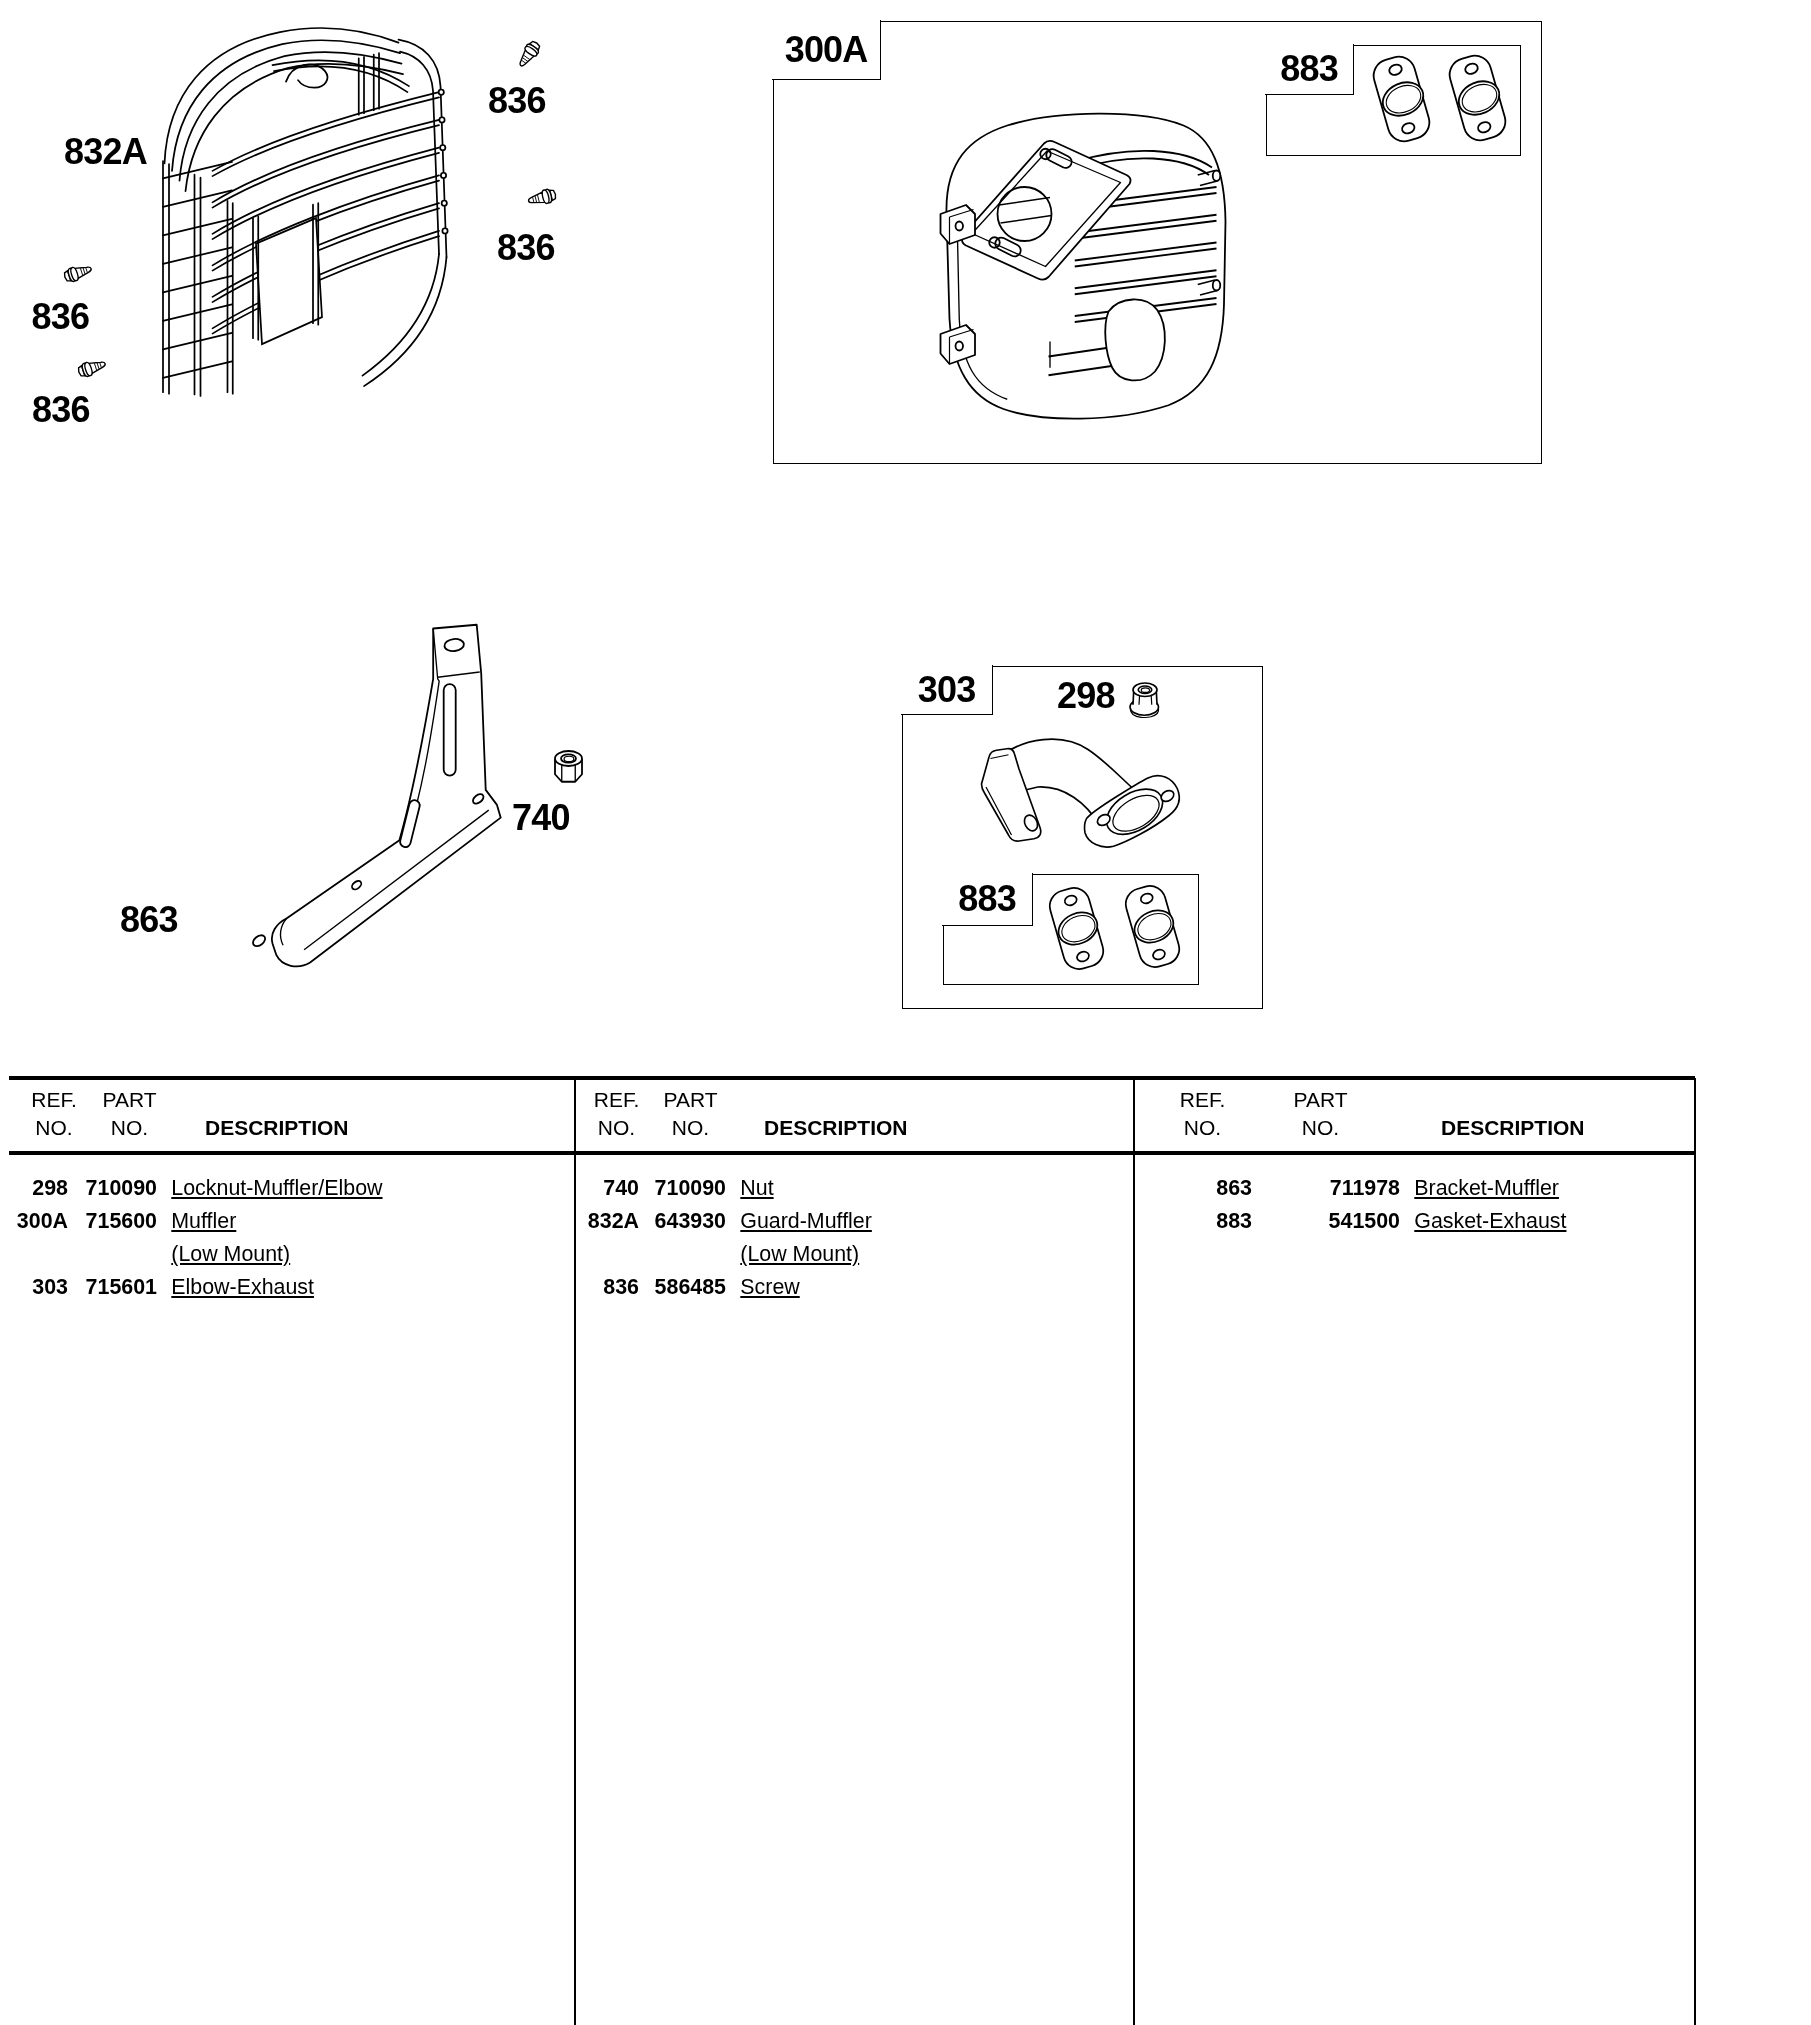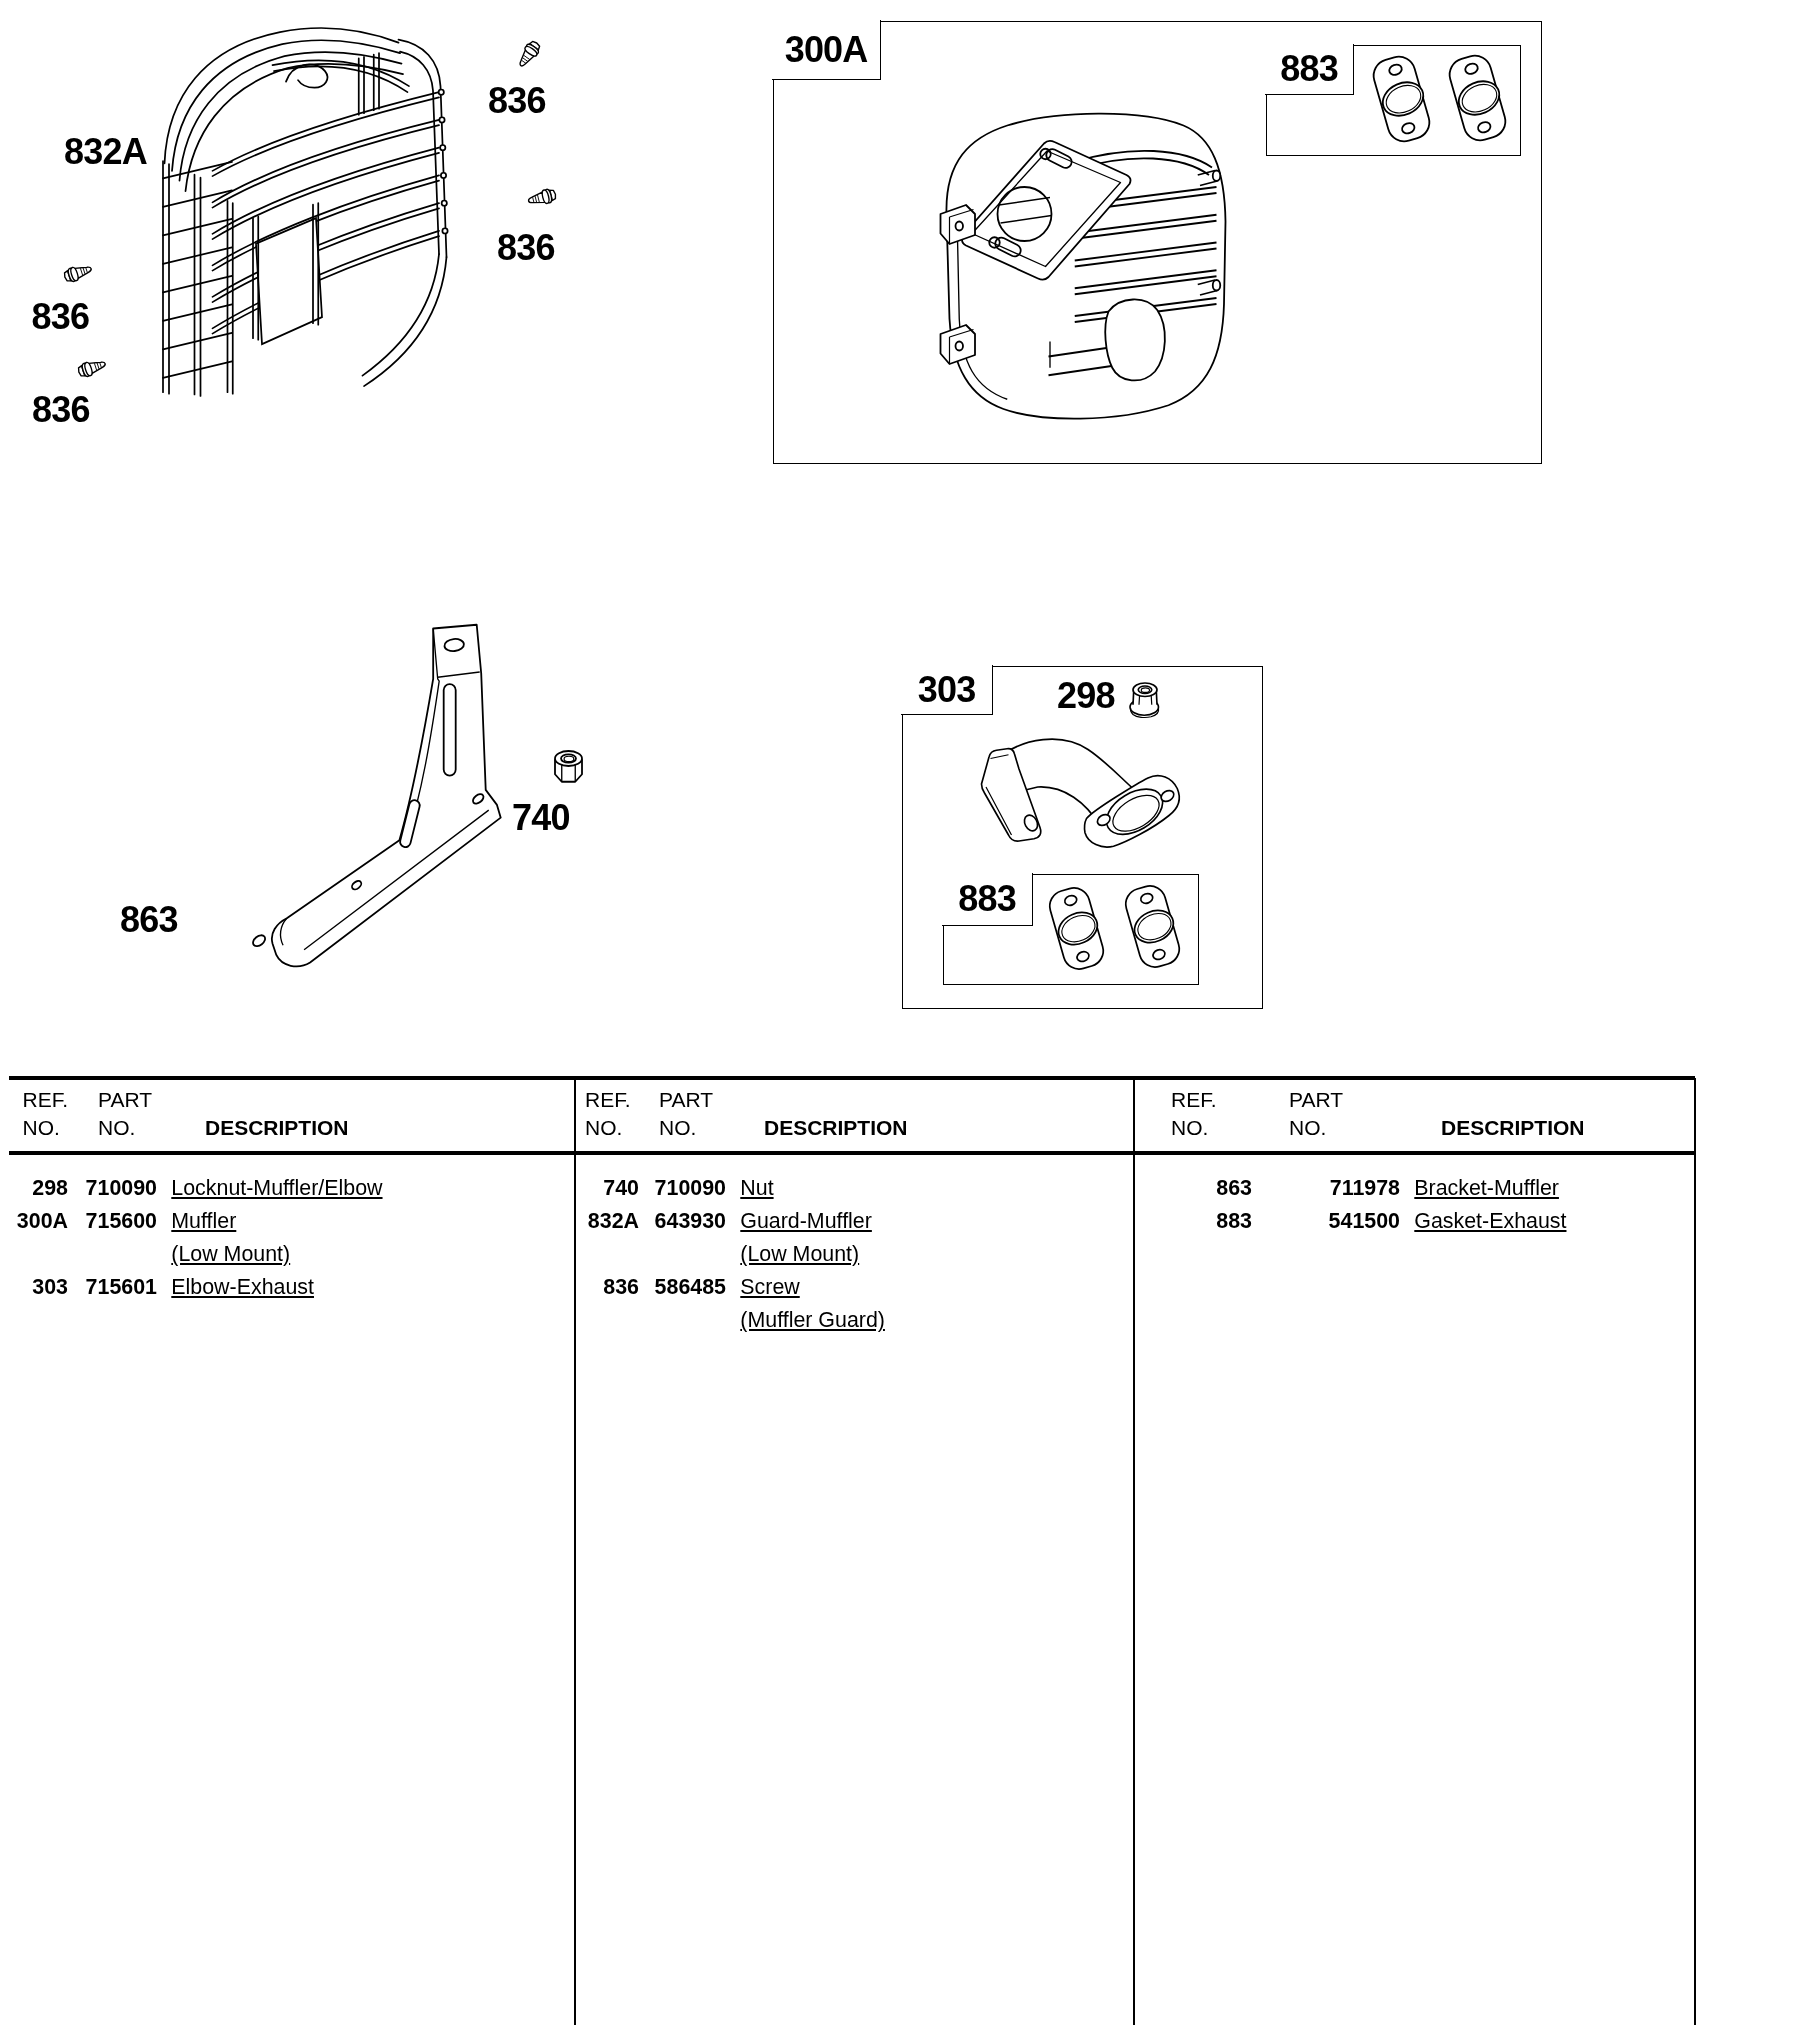--- a/index.html
+++ b/index.html
@@ -7,21 +7,21 @@
         font-family:"Liberation Sans", sans-serif;color:#000;}
   svg{position:absolute;overflow:visible;}
   .callout{position:absolute;font-weight:700;font-size:36px;line-height:1;letter-spacing:-0.8px;white-space:nowrap;}
   .pbox{position:absolute;border:1.9px solid #000;box-sizing:border-box;}
   .cornerlab{position:absolute;left:-1.9px;top:-1.9px;border:1.9px solid #000;border-left:none;border-top:none;
              display:flex;align-items:center;justify-content:center;font-weight:700;font-size:36px;letter-spacing:-0.8px;
              background:#fff;box-sizing:border-box;}
   
   .hline{position:absolute;left:9px;width:1686px;height:3.8px;background:#000;}
   .vline{position:absolute;top:1078px;height:947px;width:2.3px;background:#000;}
-  .hstack{position:absolute;top:1086px;width:63px;font-size:21px;line-height:28px;text-align:left;}
+  .hstack{position:absolute;top:1086px;width:63px;font-size:21px;line-height:28px;text-align:center;}
   .hstack span{display:block;}
   .hdesc{position:absolute;top:1114px;font-size:21px;line-height:28px;font-weight:bold;}
   .tcol{position:absolute;top:1172px;}
   .trow{display:grid;height:33px;align-items:center;font-size:21.4px;}
   .col1 .trow{grid-template-columns:59px 89px 1fr;}
   .col2 .trow{grid-template-columns:65px 87px 1fr;}
   .col3 .trow{grid-template-columns:119px 148px 1fr;}
   .cref,.cpart{text-align:right;font-weight:700;}
   .cdesc{padding-left:14.3px;text-decoration:underline;}
 </style>
@@ -345,25 +345,20 @@
     <div class="trow">
       <span class="cref"></span>
       <span class="cpart"></span>
       <span class="cdesc">(Low Mount)</span>
     </div>
     <div class="trow">
       <span class="cref">836</span>
       <span class="cpart">586485</span>
       <span class="cdesc">Screw</span>
     </div>
-    <div class="trow">
-      <span class="cref"></span>
-      <span class="cpart"></span>
-      <span class="cdesc">(Muffler Guard)</span>
-    </div>
   </div>
 
   <div class="tcol col3" style="left:1133px;width:557px;">
     <div class="trow">
       <span class="cref">863</span>
       <span class="cpart">711978</span>
       <span class="cdesc">Bracket-Muffler</span>
     </div>
     <div class="trow">
       <span class="cref">883</span>

